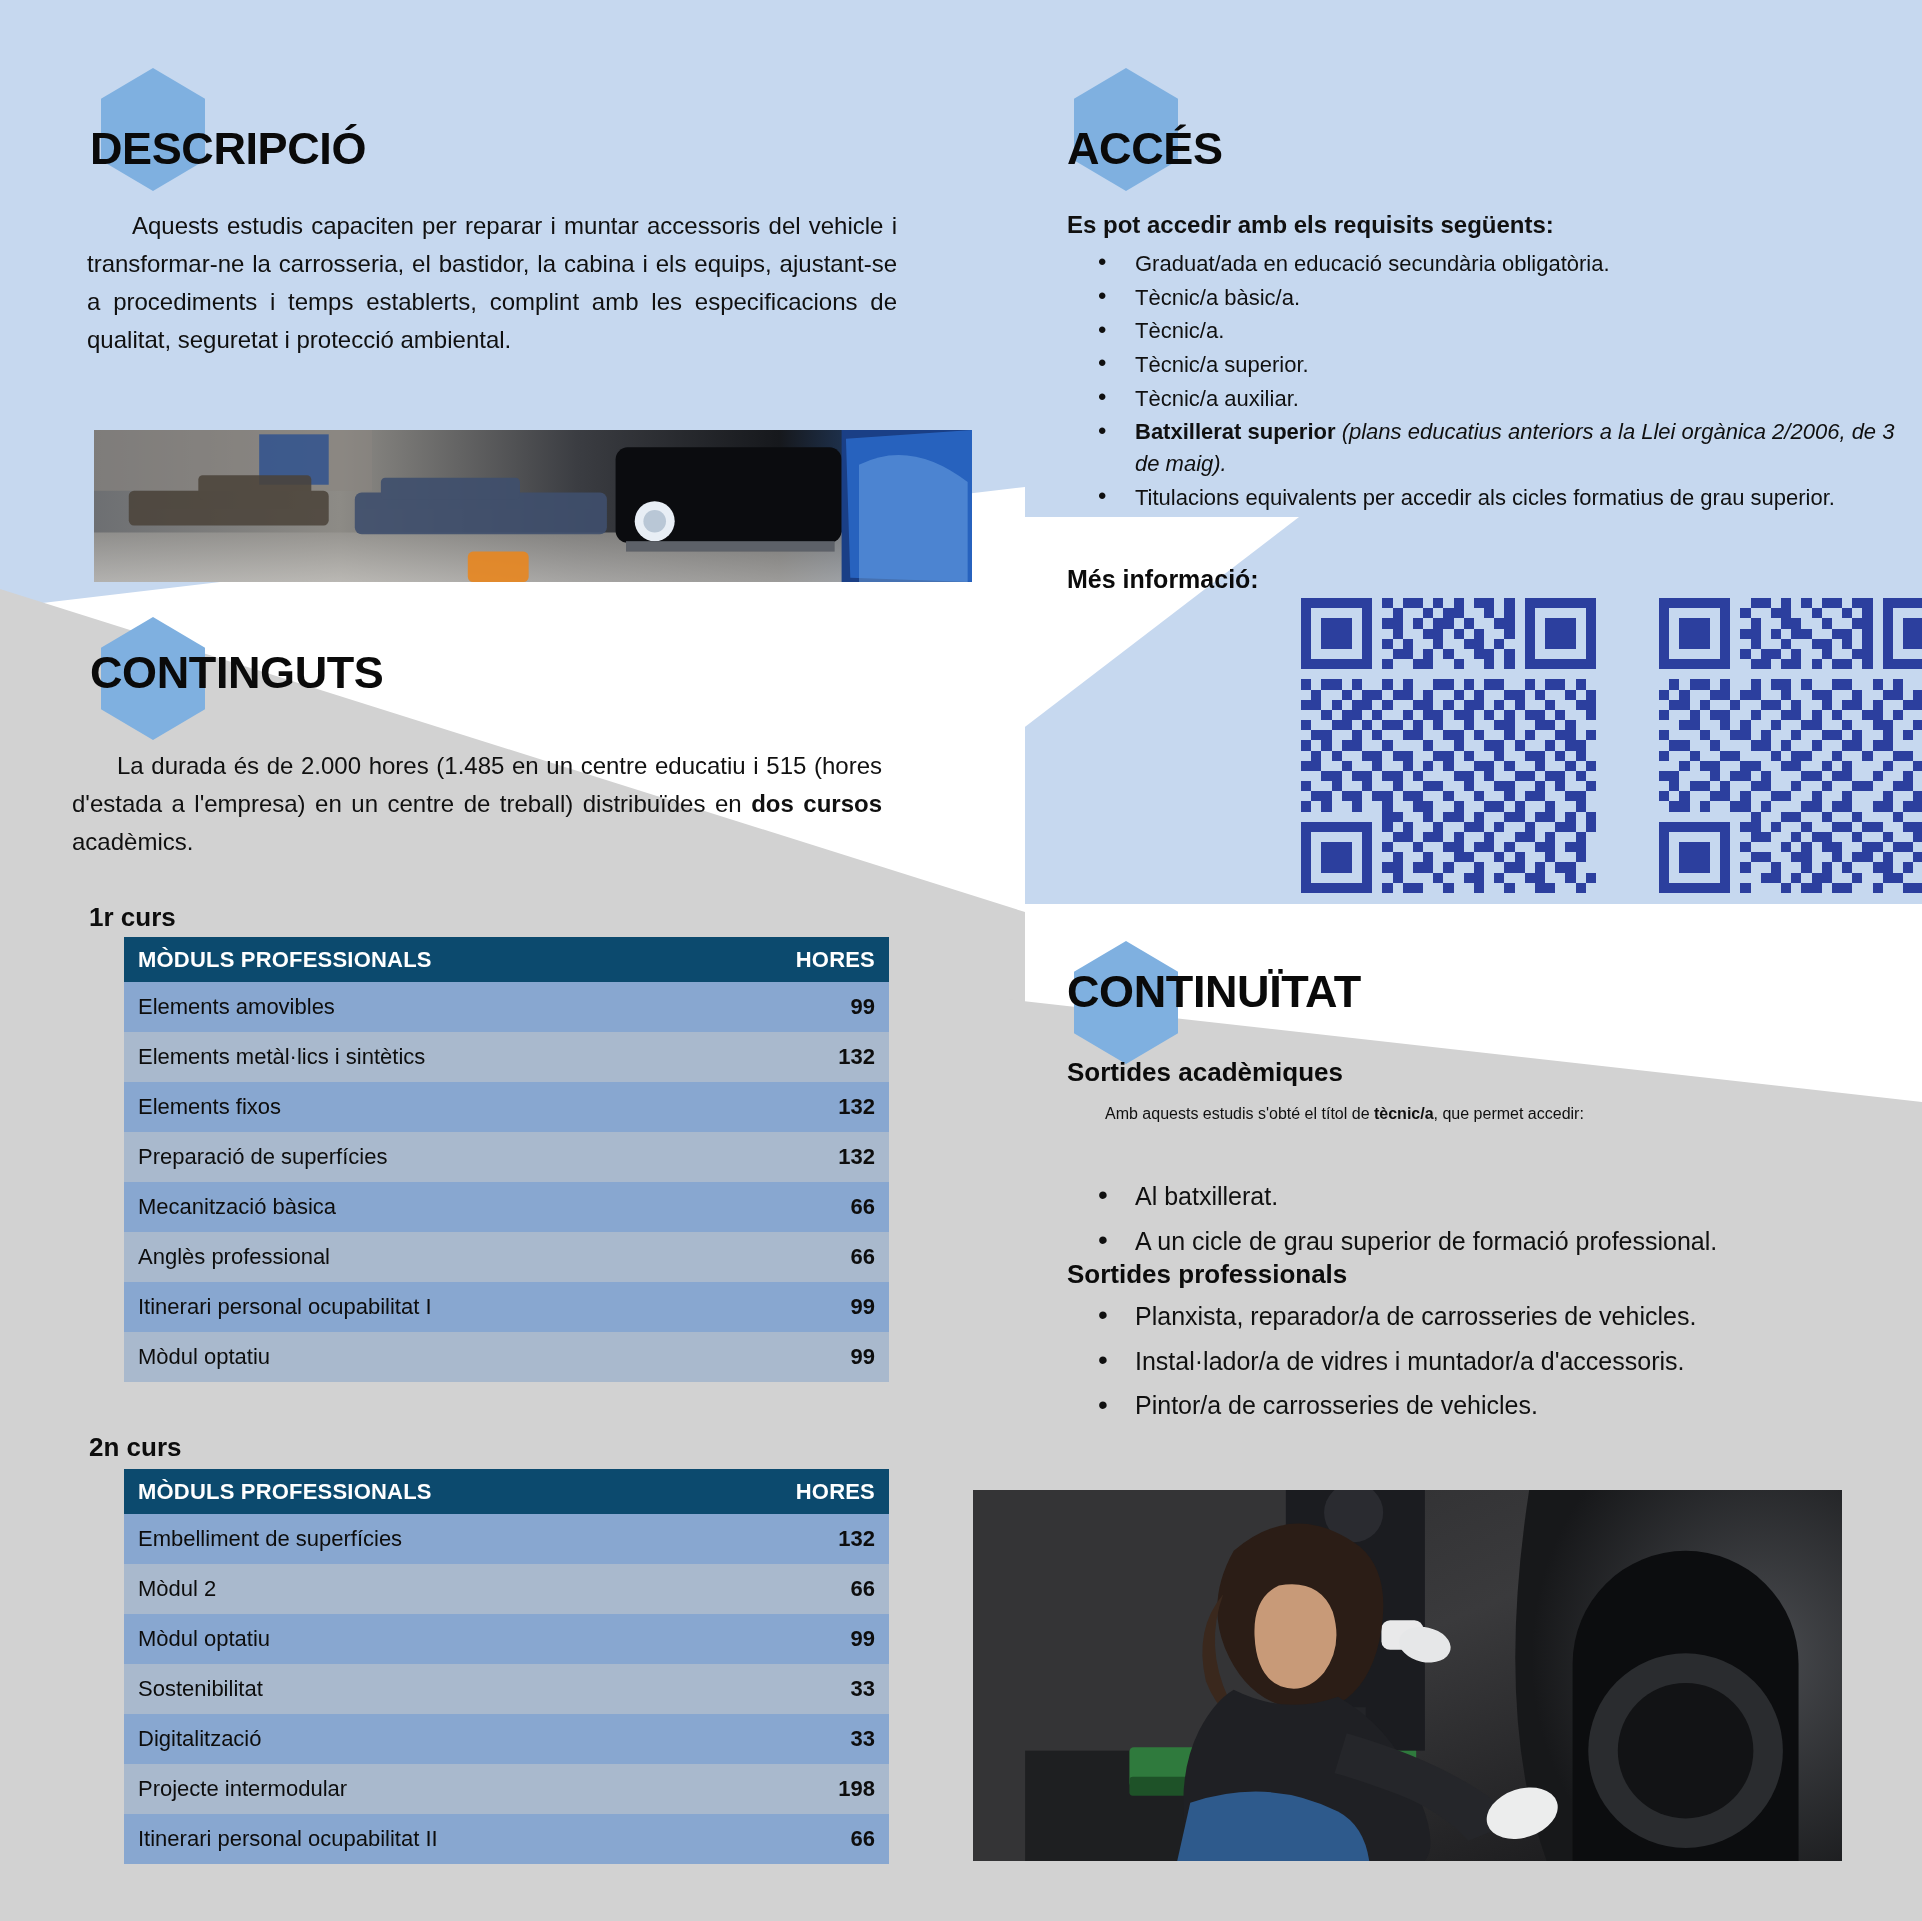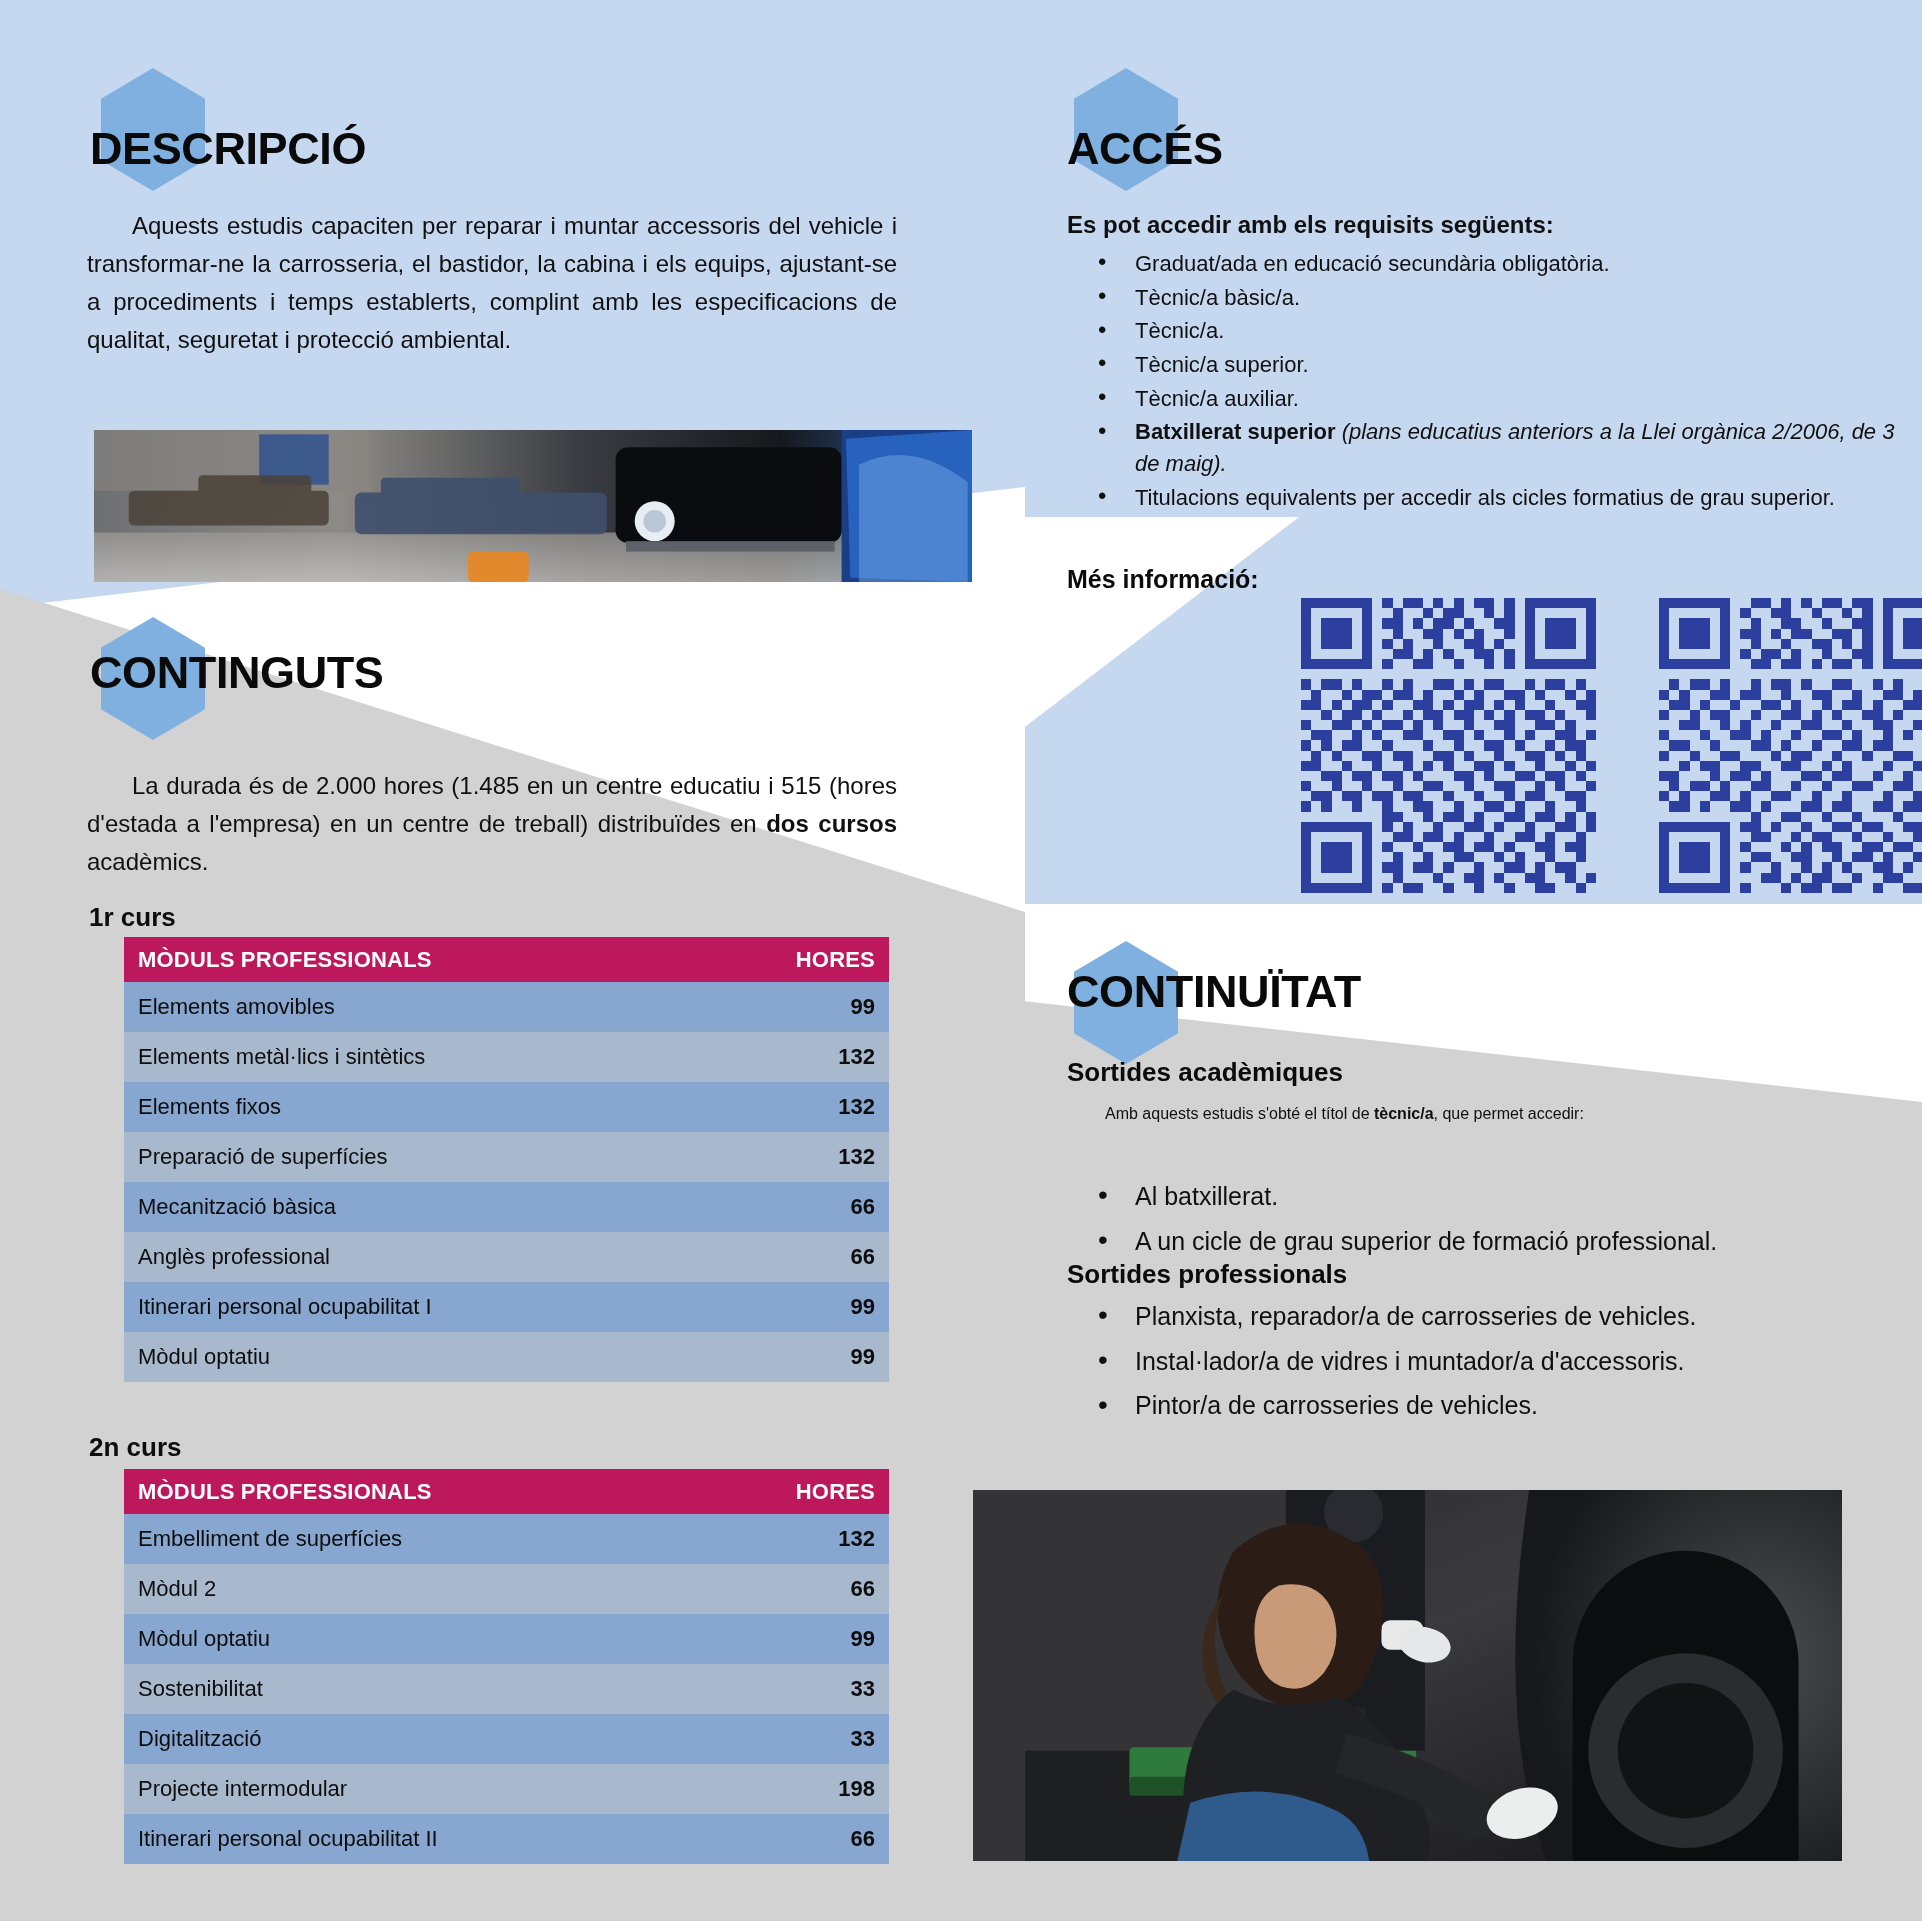--- a/index.html
+++ b/index.html
@@ -123,21 +123,21 @@
     color: #0d0d0d;
     z-index: 3;
   }
   table.modtable {
     position: absolute;
     border-collapse: collapse;
     z-index: 3;
     table-layout: fixed;
   }
   table.modtable th {
-    background: #be185d;
+    background: #0c4a6e;
     color: #ffffff;
     font-size: 22px;
     font-weight: 800;
     letter-spacing: 0.2px;
     padding: 9.6px 14px 9.6px 14px;
     text-align: left;
   }
   table.modtable th.hrs { text-align: right; }
   table.modtable td {
     font-size: 22px;
@@ -223,21 +223,21 @@
       <rect x="860" y="0" width="150" height="175" fill="#1a3f86"></rect>
       <path d="M865 10 L1010 0 L1010 175 L870 170 Z" fill="#2c6fd0" opacity="0.75"></path>
       <path d="M880 40 Q940 10 1005 60 L1005 175 L880 175 Z" fill="#7ab0e8" opacity="0.45"></path>
       <rect x="430" y="140" width="70" height="35" rx="6" fill="#e8861f" opacity="0.9"></rect>
     </svg>
   </div>
 
   <div class="hexagon" style="left:101px; top:617px; width:104px; height:123px;"></div>
   <div class="section-title" style="left:90px; top:647px;">CONTINGUTS</div>
 
-  <div class="body-text" style="left:87px; top:747px; width:810px;margin-top:20px;">
+  <div class="body-text" style="left:72px; top:747px; width:810px;">
     <span class="indent"></span><span>La durada és de 2.000 hores (1.485 en un centre educatiu i 515 (hores d'estada a l'empresa) en un centre de treball) distribuïdes en </span><span class="b">dos cursos</span><span> acadèmics.</span>
   </div>
 
   <div class="tbl-label" style="left:89px; top:902px;">1r curs</div>
 
   <table class="modtable" style="left:124px; top:937px; width:765px;">
     <colgroup>
         <col style="width:608px">
         <col style="width:156px">
       </colgroup>

